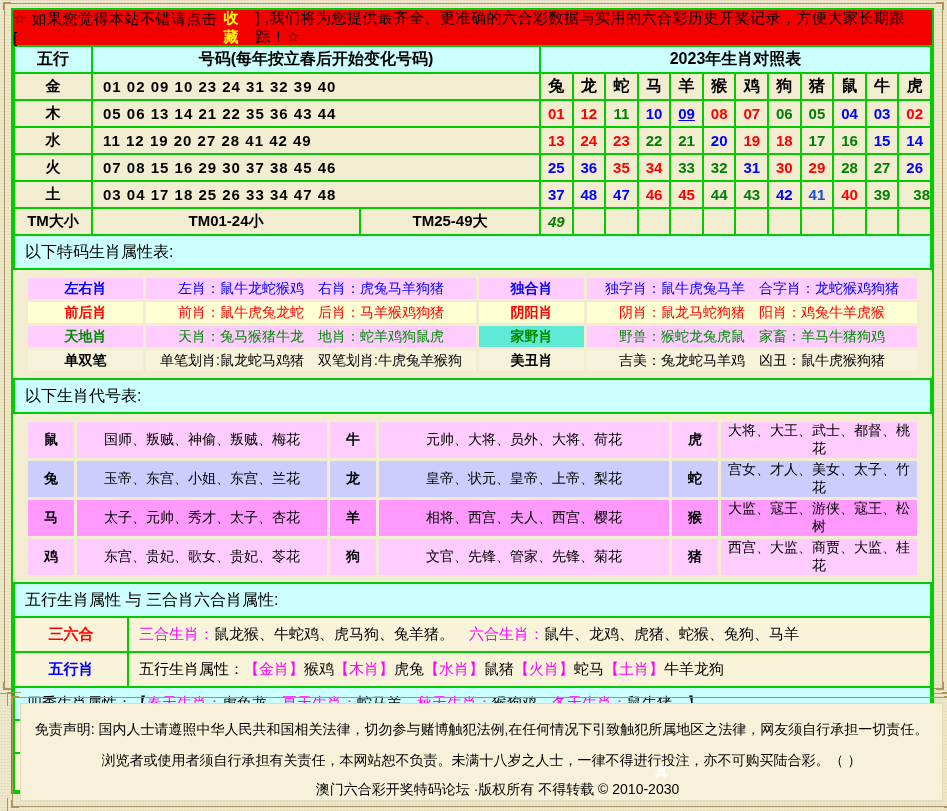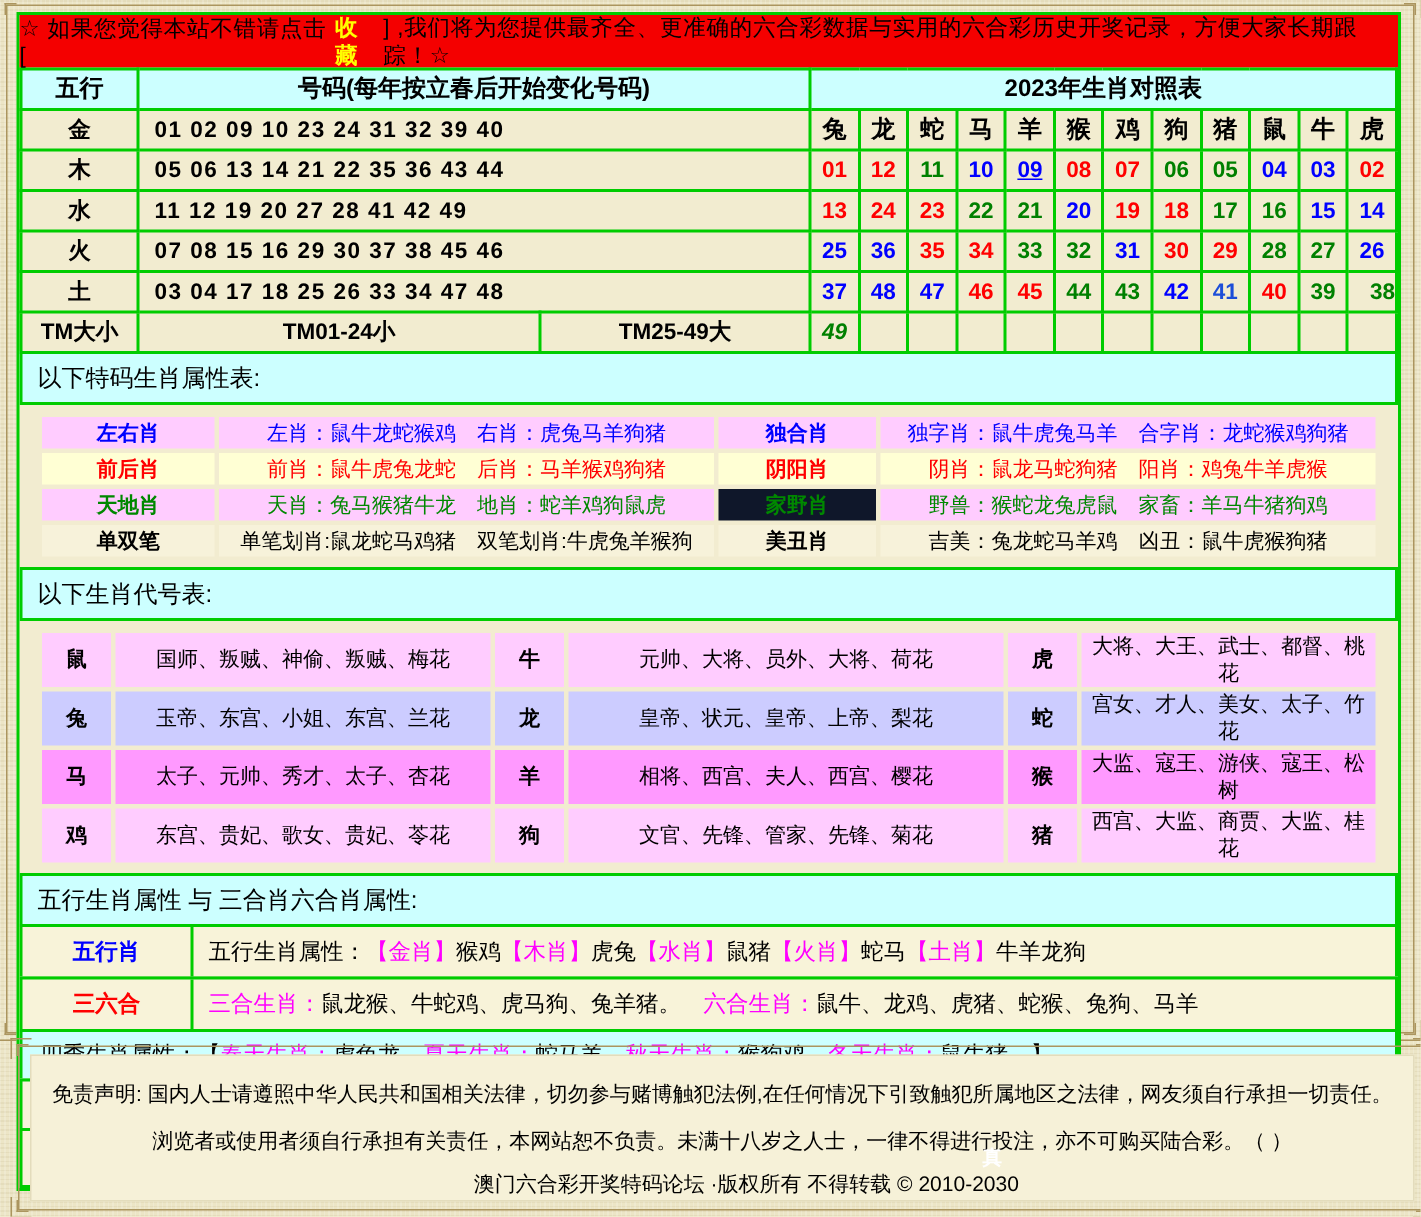--- a/index.html
+++ b/index.html
@@ -231,21 +231,21 @@
             </tr>
             <tr>
               <td class="lab" style="background: rgb(255, 255, 212); color: rgb(255, 0, 0);">前后肖</td>
               <td style="background: rgb(255, 255, 212); color: rgb(255, 0, 0);">前肖：鼠牛虎兔龙蛇　后肖：马羊猴鸡狗猪</td>
               <td class="lab" style="background: rgb(255, 255, 212); color: rgb(255, 0, 0);">阴阳肖</td>
               <td style="background: rgb(255, 255, 212); color: rgb(255, 0, 0);">阴肖：鼠龙马蛇狗猪　阳肖：鸡兔牛羊虎猴</td>
             </tr>
             <tr>
               <td class="lab" style="background: rgb(255, 204, 255); color: rgb(0, 136, 0);">天地肖</td>
               <td style="background: rgb(255, 204, 255); color: rgb(0, 136, 0);">天肖：兔马猴猪牛龙　地肖：蛇羊鸡狗鼠虎</td>
-              <td class="lab" style="background: #0f172a; color: rgb(0, 136, 0); margin-top: 28px;">家野肖</td>
+              <td class="lab" style="background: #5eead4; color: rgb(0, 136, 0); margin-top: 28px;">家野肖</td>
               <td style="background: rgb(255, 204, 255); color: rgb(0, 136, 0);">野兽：猴蛇龙兔虎鼠　家畜：羊马牛猪狗鸡</td>
             </tr>
             <tr>
               <td class="lab" style="background: rgb(247, 242, 218); color: rgb(0, 0, 0);">单双笔</td>
               <td style="background: rgb(247, 242, 218); color: rgb(0, 0, 0);">单笔划肖:鼠龙蛇马鸡猪　双笔划肖:牛虎兔羊猴狗</td>
               <td class="lab" style="background: rgb(247, 242, 218); color: rgb(0, 0, 0);">美丑肖</td>
               <td style="background: rgb(247, 242, 218); color: rgb(0, 0, 0);">吉美：兔龙蛇马羊鸡　凶丑：鼠牛虎猴狗猪</td>
             </tr>
           </tbody>
       </table>
@@ -296,43 +296,43 @@
               <td class="lab" style="background: rgb(255, 204, 255);">猪</td>
               <td style="background: rgb(255, 204, 255);">西宫、大监、商贾、大监、桂花</td>
             </tr>
           </tbody>
       </table>
     </div>
 
     <div class="band">五行生肖属性 与 三合肖六合肖属性:</div>
 
     <div id="wuxing-rows">
+        <div class="wx-row">
+          <div class="wx-label" style="color: rgb(255, 0, 0);">三六合</div>
+          <div class="wx-content">
+            <span style="color: rgb(255, 0, 255);">三合生肖：</span>
+            <span style="color: rgb(0, 0, 0);">鼠龙猴、牛蛇鸡、虎马狗、兔羊猪。</span>
+            <span style="color: rgb(255, 0, 255);">　六合生肖：</span>
+            <span style="color: rgb(0, 0, 0);">鼠牛、龙鸡、虎猪、蛇猴、兔狗、马羊</span>
+          </div>
+        </div>
         <div class="wx-row">
           <div class="wx-label" style="color: rgb(0, 0, 255);">五行肖</div>
           <div class="wx-content">
             <span style="color: rgb(0, 0, 0);">五行生肖属性：</span>
             <span style="color: rgb(255, 0, 255);">【金肖】</span>
             <span style="color: rgb(0, 0, 0);">猴鸡 </span>
             <span style="color: rgb(255, 0, 255);">【木肖】</span>
             <span style="color: rgb(0, 0, 0);">虎兔 </span>
             <span style="color: rgb(255, 0, 255);">【水肖】</span>
             <span style="color: rgb(0, 0, 0);">鼠猪 </span>
             <span style="color: rgb(255, 0, 255);">【火肖】</span>
             <span style="color: rgb(0, 0, 0);">蛇马 </span>
             <span style="color: rgb(255, 0, 255);">【土肖】</span>
             <span style="color: rgb(0, 0, 0);">牛羊龙狗</span>
-          </div>
-        </div>
-        <div class="wx-row">
-          <div class="wx-label" style="color: rgb(255, 0, 0);">三六合</div>
-          <div class="wx-content">
-            <span style="color: rgb(255, 0, 255);">三合生肖：</span>
-            <span style="color: rgb(0, 0, 0);">鼠龙猴、牛蛇鸡、虎马狗、兔羊猪。</span>
-            <span style="color: rgb(255, 0, 255);">　六合生肖：</span>
-            <span style="color: rgb(0, 0, 0);">鼠牛、龙鸡、虎猪、蛇猴、兔狗、马羊</span>
           </div>
         </div>
       </div>
 
     <div class="line-row cyan-bg" id="season-row"><span style="color: rgb(0, 0, 0);">四季生肖属性：【</span><span style="color: rgb(255, 0, 255);">春天生肖：</span><span style="color: rgb(0, 0, 0);">虎兔龙，</span><span style="color: rgb(255, 0, 255);">夏天生肖：</span><span style="color: rgb(0, 0, 0);">蛇马羊，</span><span style="color: rgb(255, 0, 255);">秋天生肖：</span><span style="color: rgb(0, 0, 0);">猴狗鸡，</span><span style="color: rgb(255, 0, 255);">冬天生肖：</span><span style="color: rgb(0, 0, 0);">鼠牛猪。】</span></div>
 
     <div class="line-row" id="code12-row"><span style="color: rgb(0, 0, 0);">十二代号属性：【</span><span style="color: rgb(255, 0, 255);">两大君王：</span><span style="color: rgb(0, 0, 0);">龙 虎　</span><span style="color: rgb(255, 0, 255);">两大恶人：</span><span style="color: rgb(0, 0, 0);">鼠猴　</span><span style="color: rgb(255, 0, 255);">四大美女：</span><span style="color: rgb(0, 0, 0);">兔蛇羊 鸡　</span><span style="color: rgb(255, 0, 255);">四大家臣：</span><span style="color: rgb(0, 0, 0);">牛马猪狗】</span></div>
 
     <div id="share-row">
         <span class="share-btn">把</span>

